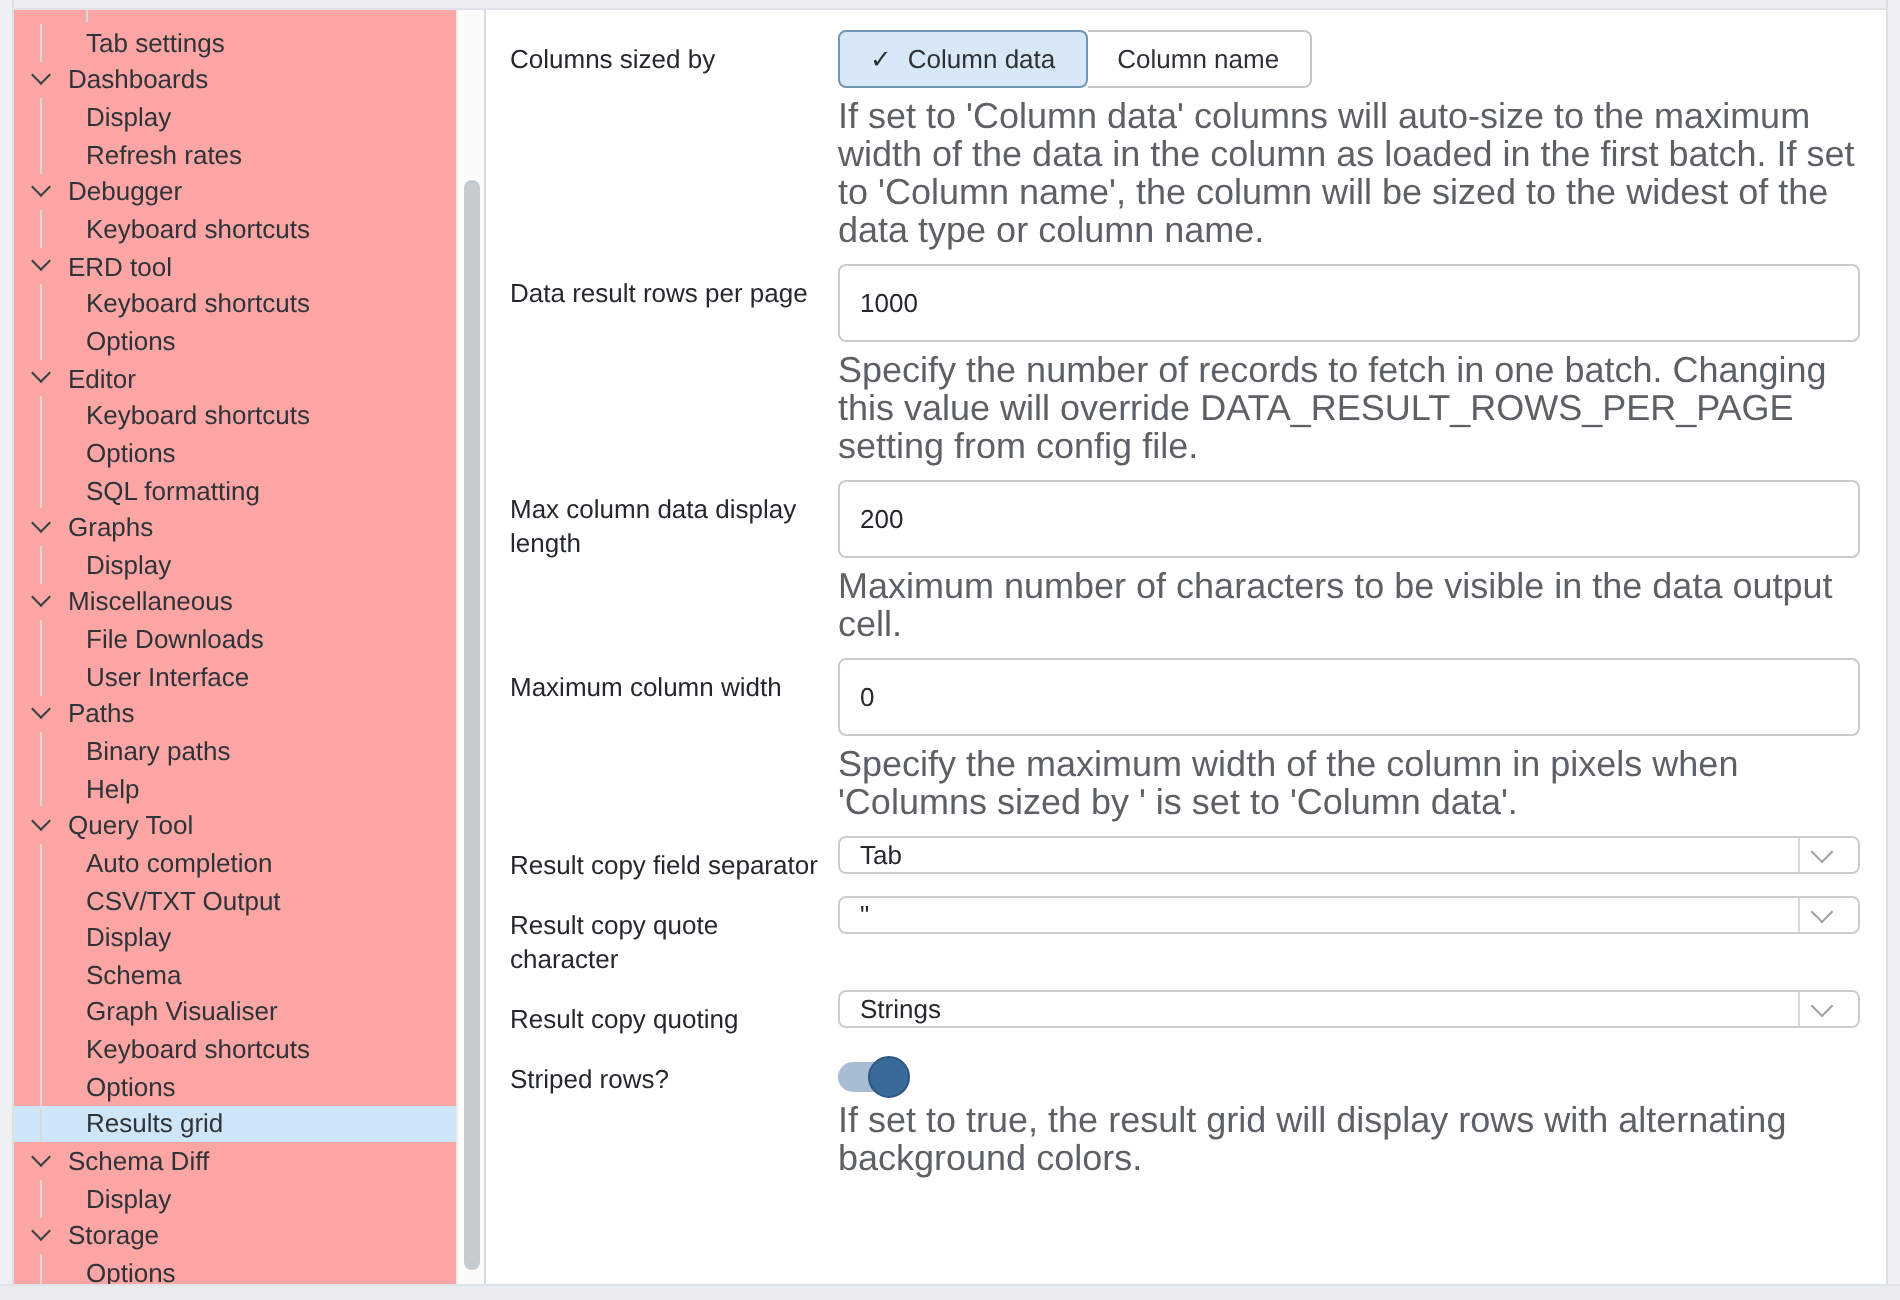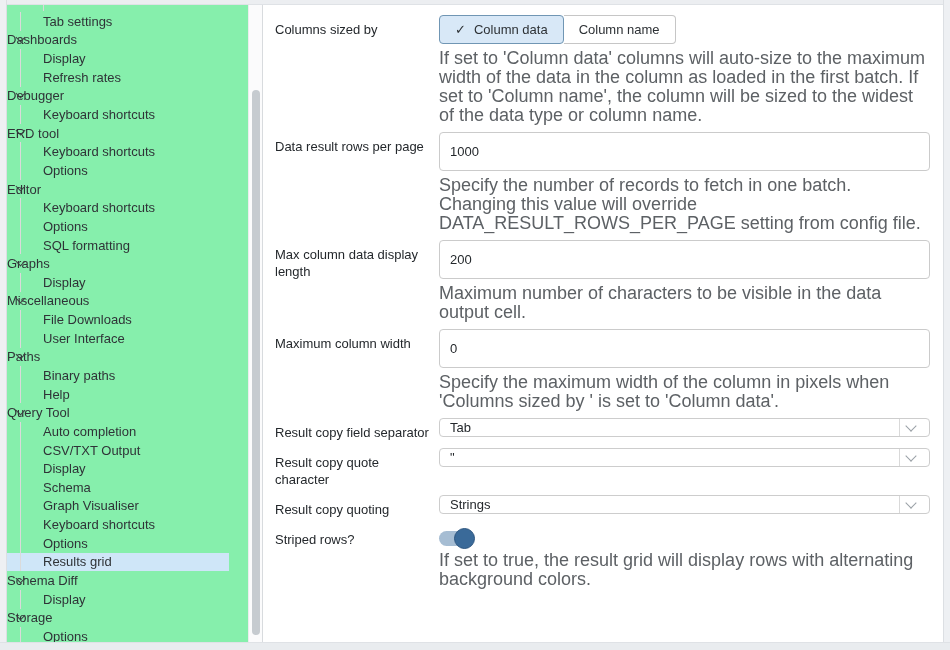--- a/index.html
+++ b/index.html
@@ -8,27 +8,27 @@
   .app { position:relative; width:950px; height:650px; background:#eceef1; }
 
   .frame-top { position:absolute; top:0; left:0; width:950px; height:5px; background:#eceef1; border-bottom:1px solid #dfe2e6; }
   .frame-bottom { position:absolute; bottom:0; left:0; width:950px; height:8px; background:#e9ecef; border-top:1px solid #dfe2e6; }
   .frame-left { position:absolute; top:0; left:0; width:7px; height:650px; background:#eef0f3; border-right:1px solid #dcdfe3; }
   .frame-right { position:absolute; top:0; right:0; width:7px; height:650px; background:#eef0f3; border-left:1px solid #dcdfe3; }
 
   .main { position:absolute; top:5px; left:7px; width:936px; height:637px; display:flex; background:#fff; }
 
   
-  .sidebar { position:relative; width:256px; height:100%; background:#86efac; flex:none; border-right:1px solid #d8dbde;text-align:right; }
+  .sidebar { position:relative; width:236px; height:100%; background:#fca5a5; flex:none; border-right:1px solid #d8dbde;text-align:right; }
   .tree { position:absolute; top:7px; left:0; width:222px; }
   .tree::before { content:""; position:absolute; left:36px; top:-7px; width:1px; height:6px; background:#d9d9d9; }
   .tree-row { position:relative; display:flex; align-items:center; height:18.65px; cursor:pointer; font-size:13px; color:#2f3337; white-space:nowrap; }
   .tree-row.selected { background:#cfe6f8; }
   .tree-row .lbl { pointer-events:none; }
-  .tree-row.parent { }
+  .tree-row.parent { padding-left:27px; }
   .tree-row.child { padding-left:36px; }
   .tree-row.child::before { content:""; position:absolute; left:13px; top:0; width:1px; height:100%; background:#dadada; }
   .tree-chev { position:absolute; left:9px; top:50%; width:8px; height:8px; margin-top:-6px; }
   .tree-chev::after { content:""; position:absolute; left:1px; top:0; width:6px; height:6px;
     border-right:1.6px solid #3c4043; border-bottom:1.6px solid #3c4043; transform:rotate(45deg); }
 
   
   .sb-track { position:absolute; top:0; right:0; width:14px; height:100%; background:#fbfbfc; border-left:1px solid #ececee; }
   .sb-thumb { position:absolute; top:85px; left:3px; width:8px; height:545px; border-radius:4px; background:#c6cbd0; }
 

